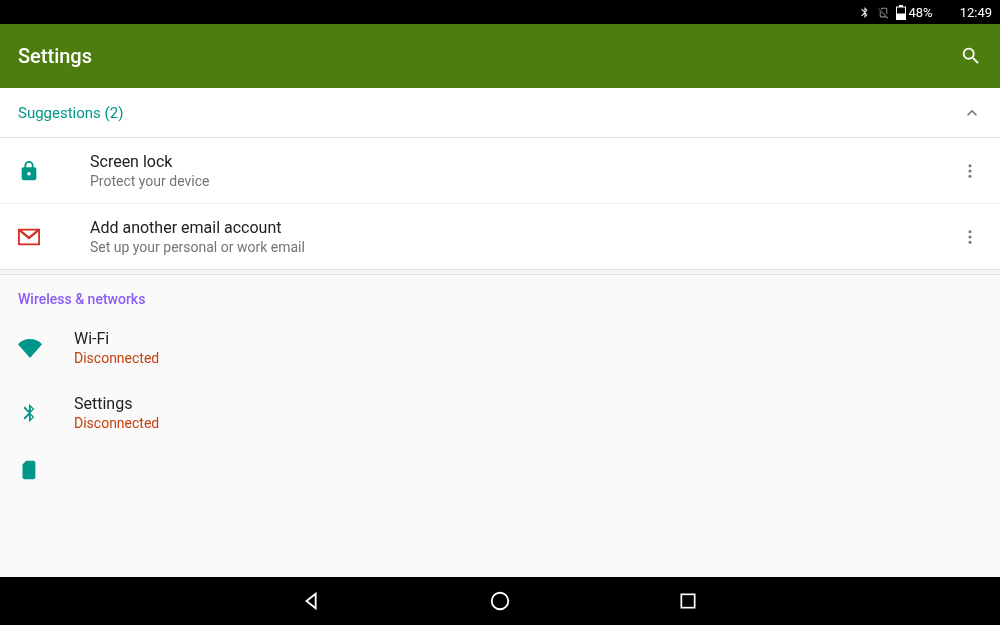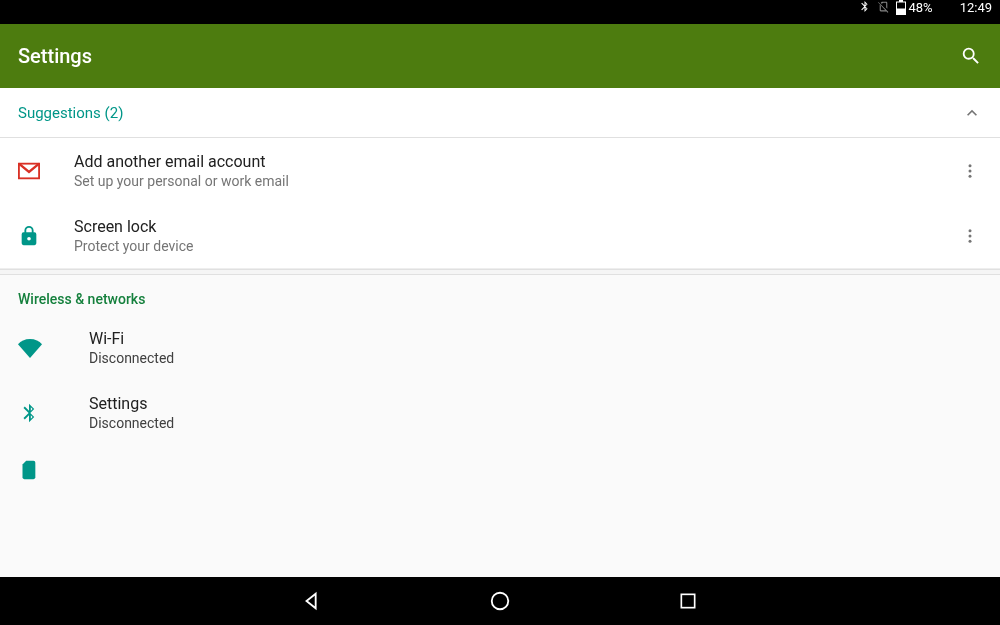--- a/index.html
+++ b/index.html
@@ -1,51 +1,51 @@
 <!DOCTYPE html>
 <html><head>
 <meta charset="utf-8">
 <style>
   * { box-sizing: border-box; margin: 0; padding: 0; }
   html, body { width: 1000px; height: 625px; font-family: Roboto, "Helvetica Neue", Arial, sans-serif; overflow: hidden; background: #fafafa; }
   .statusbar {
     height: 24px; background: #000; color: #fff;
-    display: flex; align-items: flex-start; justify-content: flex-end;
+    display: flex; align-items: center; justify-content: flex-end;
     padding: 0 8px; gap: 6px; font-size: 13px;
   }
   .statusbar .batt-wrap { display: flex; align-items: center; gap: 2px; }
   .appbar {
     height: 64px; background: #4d7c0f; color: #fff;
     display: flex; align-items: center; padding: 0 18px;
     justify-content: space-between;
   }
   .appbar .title { font-size: 20px; font-weight: 500; }
   .content { height: calc(625px - 24px - 64px - 48px); overflow: hidden; background: #fafafa; }
   .sugg-header {
     height: 50px; background: #fff; border-bottom: 1px solid #e0e0e0;
     display: flex; align-items: center; padding: 0 18px; justify-content: space-between;
     color: #009688; font-size: 15px;
   }
-  .card { background: #fff; }
+  .card { background: #fff; gap: 16px; }
   .sugg-item {
     display: flex; align-items: center; padding: 14px 18px;
     border-bottom: 1px solid #eee; position: relative;
   }
   .sugg-item .icon-slot { width: 40px; display:flex; align-items:center; justify-content:flex-start; flex-shrink: 0; }
   .sugg-item .texts { flex: 1; margin-left: 16px; }
   .sugg-item .title-line { font-size: 16px; color: #212121; }
   .sugg-item .sub-line { font-size: 14px; color: #757575; margin-top: 2px; }
   .overflow-dots { width: 24px; display: flex; align-items: center; justify-content: center; color: #757575; }
   .divider-band { height: 6px; background: #f5f5f5; border-top: 1px solid #e0e0e0; border-bottom: 1px solid #e0e0e0; }
-  .section-label { padding: 16px 18px 8px; font-size: 14px; color: #15803d; font-weight: 500; }
+  .section-label { padding: 16px 18px 8px; font-size: 14px; color: #8b5cf6; font-weight: 500; }
   .setting-row { display: flex; align-items: center; padding: 14px 18px; }
   .setting-row .icon-slot { width: 40px; display:flex; align-items:center; justify-content:flex-start; flex-shrink: 0; }
-  .setting-row .texts { flex: 1; margin-left: 31px; }
+  .setting-row .texts { flex: 1; margin-left: 16px; }
   .setting-row .title-line { font-size: 16px; color: #212121; }
-  .setting-row .sub-line { font-size: 14px; color: #404040; margin-top: 2px; }
+  .setting-row .sub-line { font-size: 14px; color: #c2410c; margin-top: 2px; }
   .navbar {
     position: absolute; left: 0; right: 0; bottom: 0;
     height: 48px; background: #000; color: #fff;
     display: flex; align-items: center; justify-content: center; gap: 160px;
   }
   .nav-btn { width: 28px; height: 28px; display: flex; align-items: center; justify-content: center; }
   svg { display: block; }
 </style>
 </head>
 <body>
@@ -85,49 +85,49 @@
 
   <div class="sugg-header card">
     <span>Suggestions (2)</span>
     <span>
       <svg width="20" height="20" viewBox="0 0 24 24" fill="#757575">
           <path d="M12 8l-6 6 1.41 1.41L12 10.83l4.59 4.58L18 14z"></path>
         </svg>
     </span>
   </div>
 
+  <div class="sugg-item card">
+    <div class="icon-slot">
+      <svg width="22" height="22" viewBox="0 0 24 24" fill="#009688">
+          <path d="M18 8h-1V6a5 5 0 00-10 0v2H6a2 2 0 00-2 2v10a2 2 0 002 2h12a2 2 0 002-2V10a2 2 0 00-2-2zM9 6a3 3 0 016 0v2H9V6zm3 11a2 2 0 112-2 2 2 0 01-2 2z"></path>
+        </svg>
+    </div>
+    <div class="texts">
+      <div class="title-line">Screen lock</div>
+      <div class="sub-line">Protect your device</div>
+    </div>
+    <div class="overflow-dots">
+      <svg width="18" height="18" viewBox="0 0 24 24" fill="#757575">
+          <circle cx="12" cy="5" r="2"></circle>
+          <circle cx="12" cy="12" r="2"></circle>
+          <circle cx="12" cy="19" r="2"></circle>
+        </svg>
+    </div>
+  </div>
+
   <div class="sugg-item card" style="border-bottom:none;">
     <div class="icon-slot">
       <svg width="22" height="18" viewBox="0 0 24 18">
         <rect x="1" y="1" width="22" height="16" fill="#fff" stroke="#d93025" stroke-width="2"></rect>
         <path d="M1 1 L12 10 L23 1" fill="none" stroke="#d93025" stroke-width="2.5"></path>
       </svg>
     </div>
     <div class="texts">
       <div class="title-line">Add another email account</div>
       <div class="sub-line">Set up your personal or work email</div>
-    </div>
-    <div class="overflow-dots">
-      <svg width="18" height="18" viewBox="0 0 24 24" fill="#757575">
-          <circle cx="12" cy="5" r="2"></circle>
-          <circle cx="12" cy="12" r="2"></circle>
-          <circle cx="12" cy="19" r="2"></circle>
-        </svg>
-    </div>
-  </div>
-
-  <div class="sugg-item card">
-    <div class="icon-slot">
-      <svg width="22" height="22" viewBox="0 0 24 24" fill="#009688">
-          <path d="M18 8h-1V6a5 5 0 00-10 0v2H6a2 2 0 00-2 2v10a2 2 0 002 2h12a2 2 0 002-2V10a2 2 0 00-2-2zM9 6a3 3 0 016 0v2H9V6zm3 11a2 2 0 112-2 2 2 0 01-2 2z"></path>
-        </svg>
-    </div>
-    <div class="texts">
-      <div class="title-line">Screen lock</div>
-      <div class="sub-line">Protect your device</div>
     </div>
     <div class="overflow-dots">
       <svg width="18" height="18" viewBox="0 0 24 24" fill="#757575">
           <circle cx="12" cy="5" r="2"></circle>
           <circle cx="12" cy="12" r="2"></circle>
           <circle cx="12" cy="19" r="2"></circle>
         </svg>
     </div>
   </div>
 

